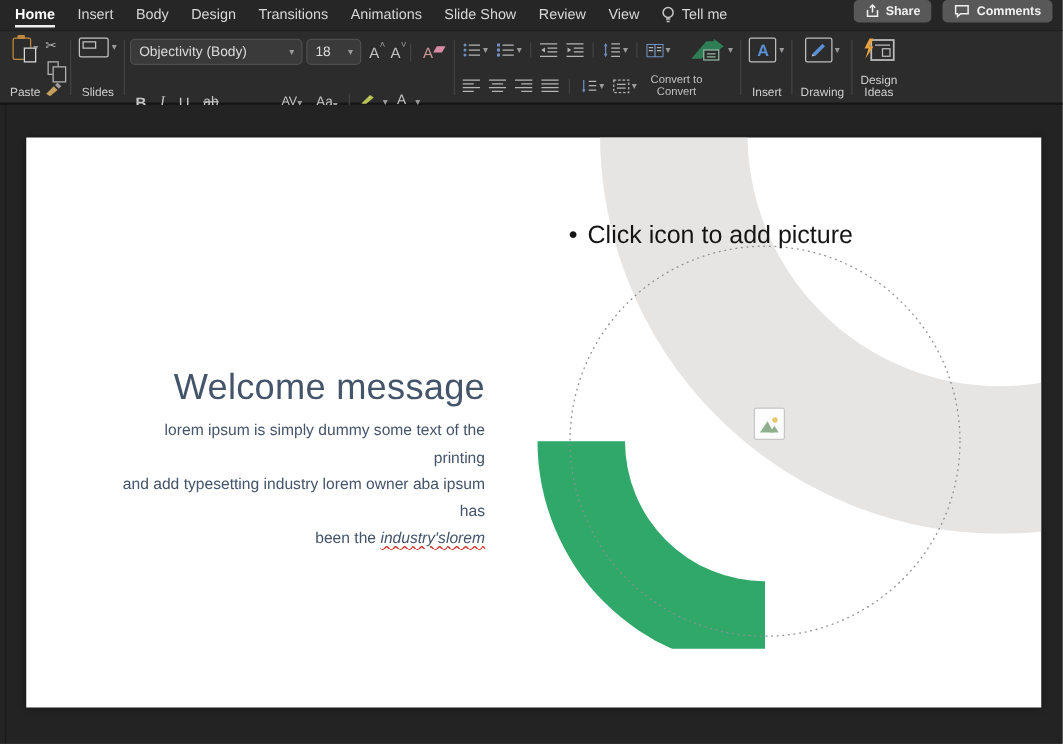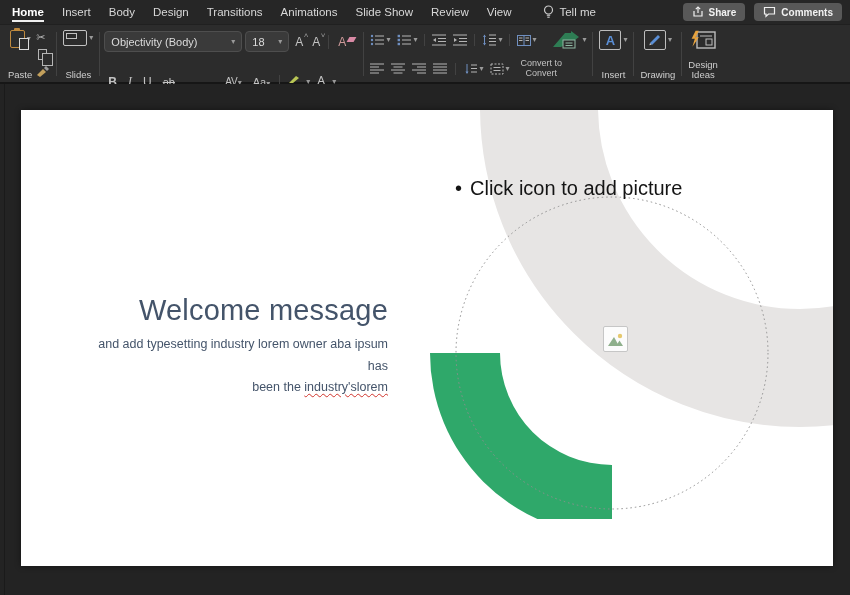--- a/index.html
+++ b/index.html
@@ -1,21 +1,21 @@
 <!DOCTYPE html>
 <html><head>
 <meta charset="utf-8">
 <style>
   * { margin:0; padding:0; box-sizing:border-box; }
   html,body { width:850px; height:595px; }
   body { font-family:"Liberation Sans", sans-serif; background:#222; overflow:hidden; position:relative; }
 
   
   .menu-bar { position:absolute; top:0; left:0; width:850px; height:24px; background:#262626;
-    display:flex; align-items:center; padding:0 8px; gap:16px; }
+    display:flex; padding:0 8px; gap:2px; }
   .menu-items { display:flex; align-items:center; }
   .menu-item { color:#d8d8d8; font-size:11.5px; padding:4px 0; margin:0 14px 0 4px; cursor:default; white-space:nowrap; }
   .menu-item.active { color:#fff; font-weight:bold; border-bottom:2px solid #efefef; padding-bottom:2px; }
   .tellme-wrap { display:flex; align-items:center; gap:5px; color:#d8d8d8; font-size:11.5px; margin-left:2px; }
   .top-buttons { margin-left:auto; display:flex; gap:9px; }
   .top-btn { background:#585858; border-radius:4px; color:#f2f2f2; font-size:10px; font-weight:bold;
     display:flex; align-items:center; gap:5px; padding:3px 9px; height:18px; }
   .top-btn svg { display:block; }
 
   
@@ -409,17 +409,18 @@
       <svg width="17" height="15" viewBox="0 0 17 15">
         <path d="M1 14 L7 5 L12 14 Z" fill="#8fb08c"></path>
         <path d="M9 14 L12.5 8.5 L16 14 Z" fill="#8fb08c"></path>
         <circle cx="13" cy="4" r="2.2" fill="#e6c96e"></circle>
       </svg>
     </div>
 
     <div class="slide-title" style="color: rgb(68, 84, 106);">Welcome message</div>
 
     <div class="slide-body" style="color: rgb(68, 84, 106);">
+      <div>lorem ipsum is simply dummy some text of the printing</div>
       <div>and add typesetting industry lorem owner aba ipsum has</div>
-      <div><span>been the </span><span class="miss" style="text-decoration-color: rgb(208, 52, 44);">industry'slorem</span></div>
+      <div><span>been the </span><span class="miss" style="text-decoration-color: rgb(208, 52, 44); font-style: italic;">industry'slorem</span></div>
     </div>
   </div>
 </div>
 
 </body></html>

